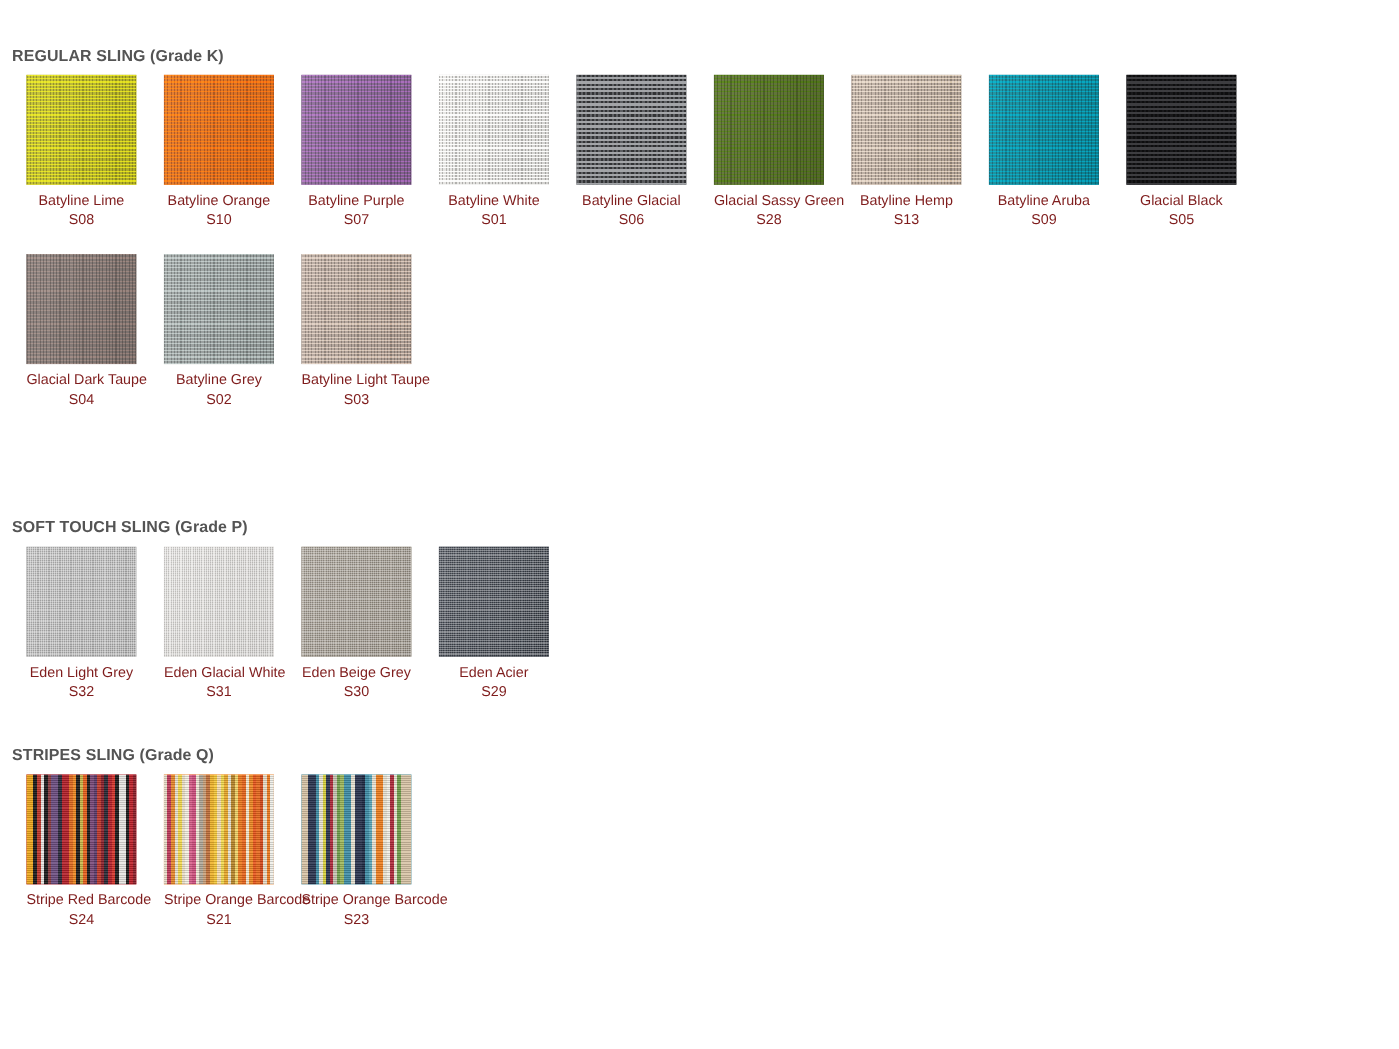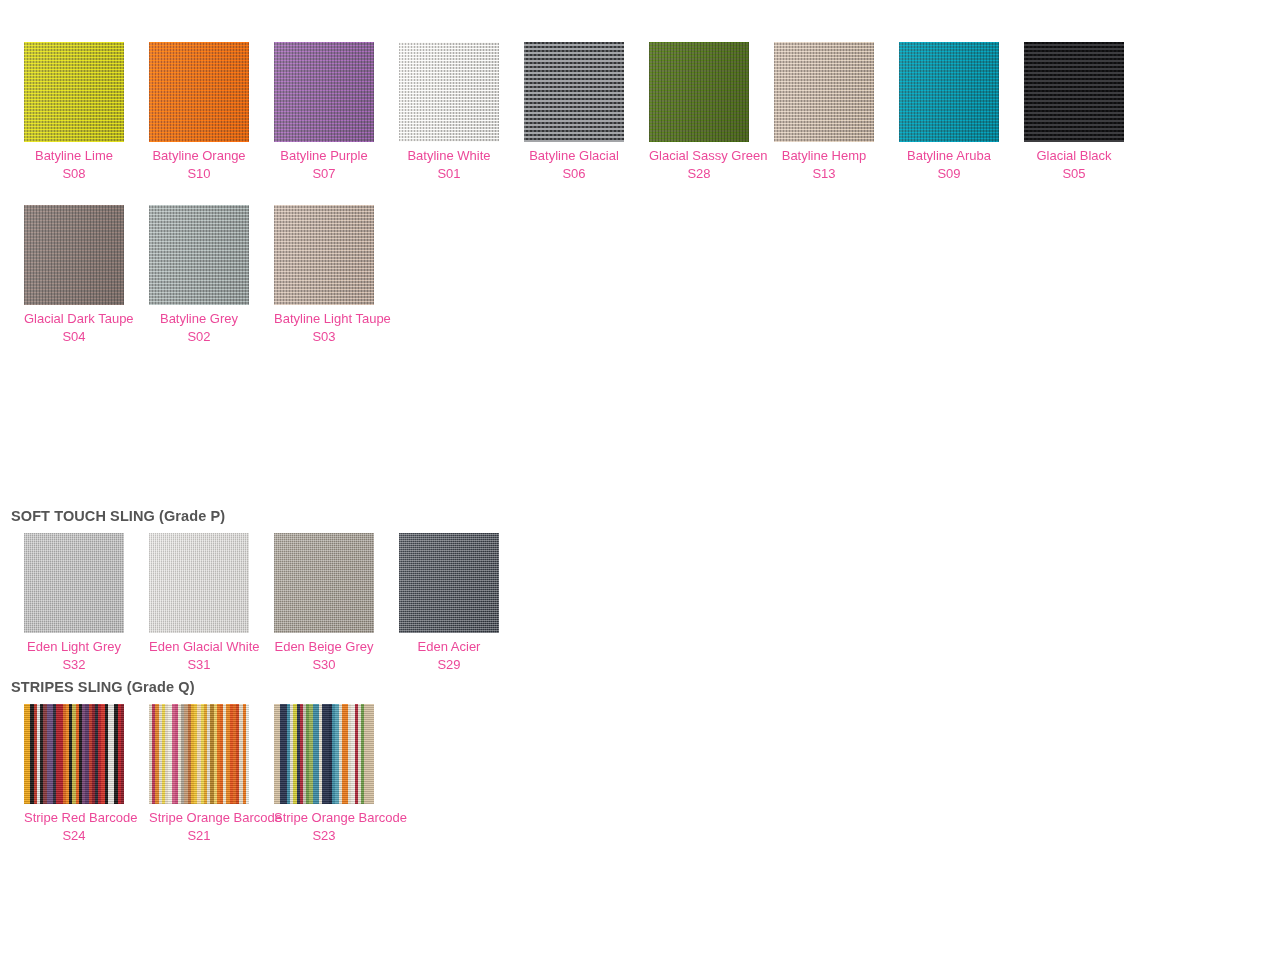--- a/index.html
+++ b/index.html
@@ -56,21 +56,21 @@
   }
   .swatch-chip .mesh {
     position: absolute;
     inset: 0;
   }
   .swatch-label {
     width: 100px;
     text-align: center;
     font-size: 13px;
     line-height: 18px;
-    color: #ec4899;
+    color: #7f1d1d;
     margin-top: 5px;
     word-wrap: break-word;
   }
   .swatch-label .code {
     display: block;
   }
   
   .swatch-cell .swatch-label {
     width: 100px;
     margin-left: 0;
@@ -81,20 +81,21 @@
     display: block;
     white-space: nowrap;
   }
 </style>
 </head>
 <body>
 
 <div class="page">
   <div id="sections-root">
       <div class="section" style="top: 42px;">
+        <div class="section-title">REGULAR SLING (Grade K)</div>
         <div class="swatch-grid">
           <div class="swatch-cell">
             <div class="swatch-chip" style="background-color: rgb(192, 189, 43);">
               <div class="mesh" style="background-color: rgb(192, 189, 43); background-image: repeating-linear-gradient(0deg, rgb(212, 210, 93) 0px, rgb(212, 210, 93) 1px, rgba(0, 0, 0, 0) 1px, rgba(0, 0, 0, 0) 3px), repeating-linear-gradient(90deg, rgba(0, 0, 0, 0.22) 0px, rgba(0, 0, 0, 0.22) 1px, rgba(0, 0, 0, 0) 1px, rgba(0, 0, 0, 0) 3px), linear-gradient(105deg, rgba(255, 255, 255, 0.1), rgba(0, 0, 0, 0.1)); background-blend-mode: overlay, normal, normal;"></div>
             </div>
             <div class="swatch-label">
               <span class="nm">Batyline Lime</span>
               <span class="code">S08</span>
             </div>
           </div>
@@ -192,21 +193,21 @@
             <div class="swatch-chip" style="background-color: rgb(183, 167, 157);">
               <div class="mesh" style="background-color: rgb(183, 167, 157); background-image: repeating-linear-gradient(0deg, rgb(201, 187, 178) 0px, rgb(201, 187, 178) 1px, rgba(0, 0, 0, 0) 1px, rgba(0, 0, 0, 0) 3px), repeating-linear-gradient(90deg, rgba(0, 0, 0, 0.22) 0px, rgba(0, 0, 0, 0.22) 1px, rgba(0, 0, 0, 0) 1px, rgba(0, 0, 0, 0) 3px), linear-gradient(105deg, rgba(255, 255, 255, 0.1), rgba(0, 0, 0, 0.1)); background-blend-mode: overlay, normal, normal;"></div>
             </div>
             <div class="swatch-label">
               <span class="nm">Batyline Light Taupe</span>
               <span class="code">S03</span>
             </div>
           </div>
         </div>
       </div>
-      <div class="section" style="top: 471px; margin-top: 36px;">
+      <div class="section" style="top: 471px;">
         <div class="section-title">SOFT TOUCH SLING (Grade P)</div>
         <div class="swatch-grid">
           <div class="swatch-cell">
             <div class="swatch-chip" style="background-color: rgb(189, 189, 189);">
               <div class="mesh" style="background-color: rgb(189, 189, 189); background-image: repeating-linear-gradient(0deg, rgba(255, 255, 255, 0.34) 0px, rgba(255, 255, 255, 0.34) 1px, rgba(0, 0, 0, 0) 1px, rgba(0, 0, 0, 0) 2px), repeating-linear-gradient(90deg, rgba(0, 0, 0, 0.16) 0px, rgba(0, 0, 0, 0.16) 1px, rgba(255, 255, 255, 0.12) 1px, rgba(255, 255, 255, 0.12) 2px), linear-gradient(120deg, rgba(255, 255, 255, 0.12), rgba(0, 0, 0, 0.08)); background-blend-mode: normal, normal, normal;"></div>
             </div>
             <div class="swatch-label">
               <span class="nm">Eden Light Grey</span>
               <span class="code">S32</span>
             </div>

